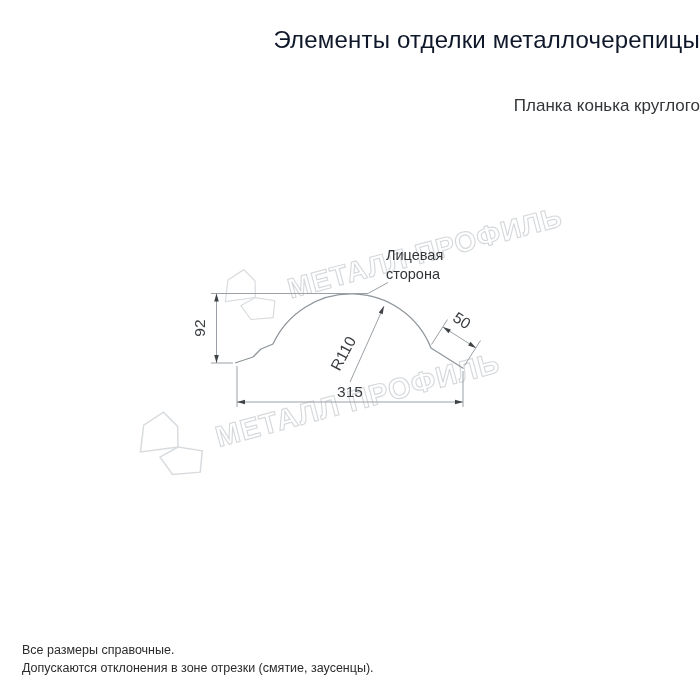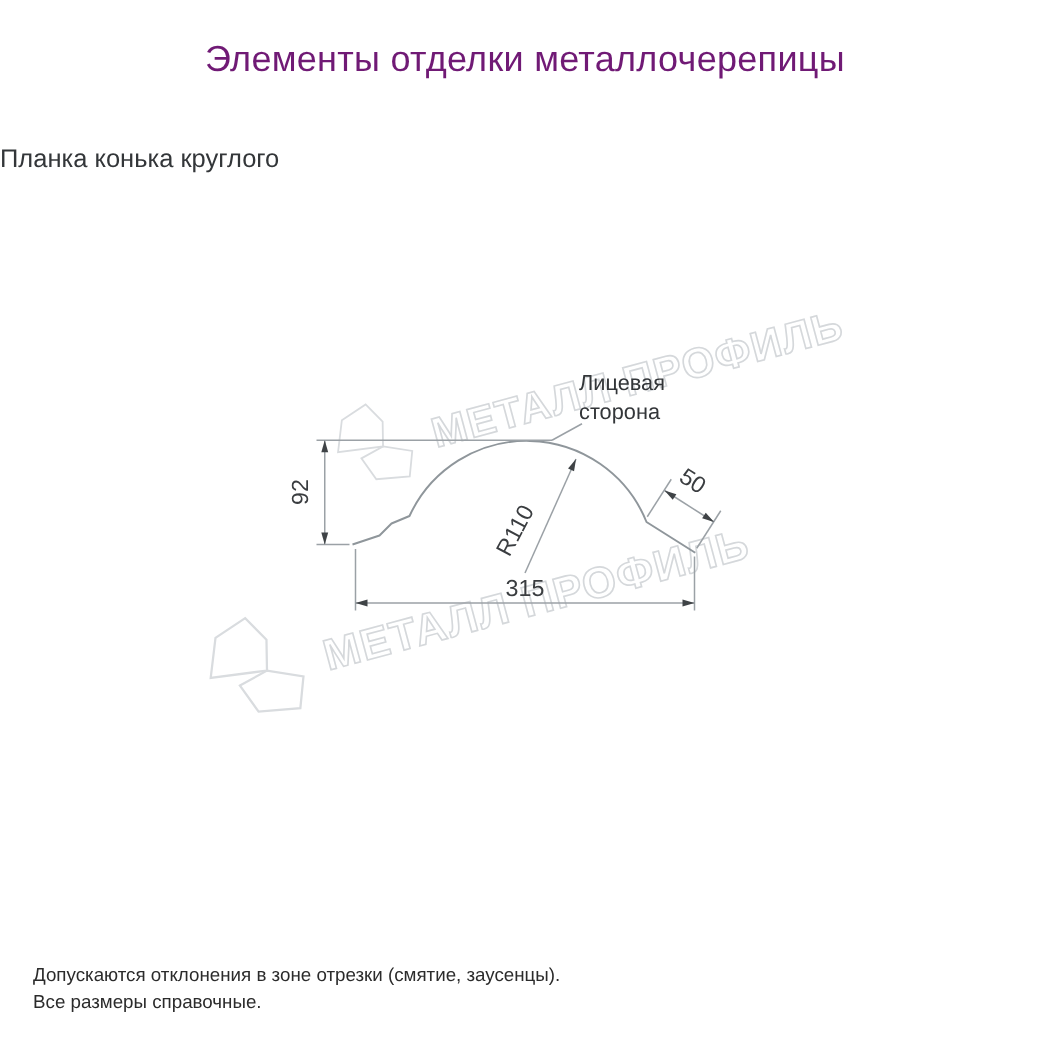--- a/index.html
+++ b/index.html
@@ -6,26 +6,26 @@
   body{
     width:700px;height:700px;
     background:#ffffff;
     font-family:"Liberation Sans", sans-serif;
     position:relative;
     overflow:hidden;
   }
   .canvas{position:absolute;inset:0;width:700px;height:700px;}
   .title{
     position:absolute;top:26px;left:0;width:700px;
-    text-align:center;
-    font-size:24px;color:#701a75;letter-spacing:0.2px;
+    text-align:right;
+    font-size:24px;color:#0f172a;letter-spacing:0.2px;
   }
   .subtitle{
     position:absolute;top:95px;left:0;width:700px;
-    text-align:left;
+    text-align:right;
     font-size:17px;line-height:21px;color:#333639;
   }
   .drawing-svg{position:absolute;left:0;top:0;}
   .footer{
     position:absolute;left:22px;top:642px;
     font-size:12.5px;line-height:17.5px;color:#2b2b2b;
   }
   .wm-text{
     font-size:28px;font-weight:bold;letter-spacing:1px;
     fill:none;stroke:#d5d8db;stroke-width:1.1px;
@@ -102,17 +102,17 @@
     </g>
 
     <g>
       <line class="dimline" x1="388" y1="282.5" x2="368" y2="293.5"></line>
       <text class="facetext" x="386" y="260">Лицевая</text>
       <text class="facetext" x="386" y="279">сторона</text>
     </g>
   </svg>
 
   <div class="footer">
+    <div>Все размеры справочные.</div>
     <div>Допускаются отклонения в зоне отрезки (смятие, заусенцы).</div>
-    <div>Все размеры справочные.</div>
   </div>
 
 </div>
 
 </body></html>

